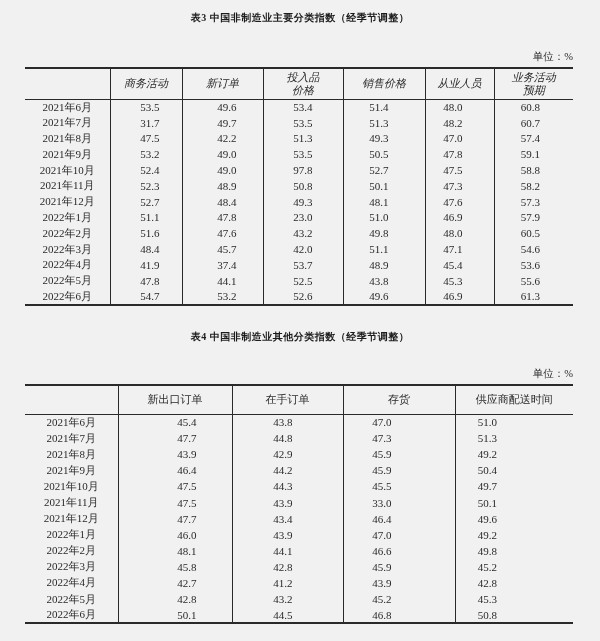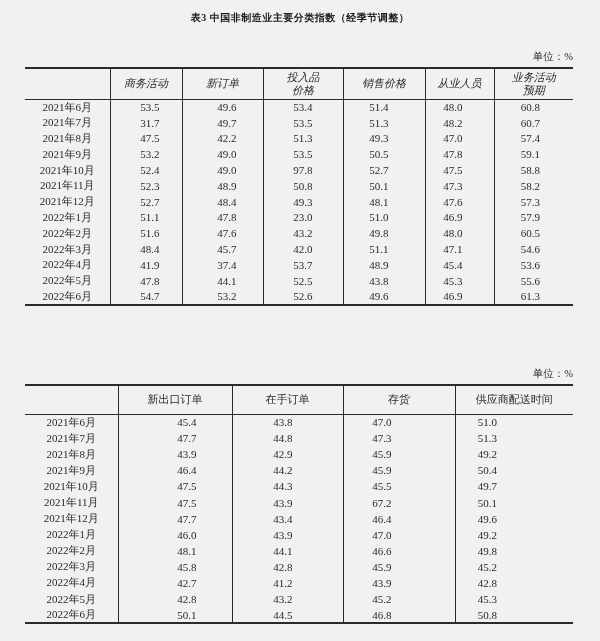--- a/index.html
+++ b/index.html
@@ -209,20 +209,21 @@
           <td class="num c0">54.7</td>
           <td class="num c1">53.2</td>
           <td class="num c2">52.6</td>
           <td class="num c3">49.6</td>
           <td class="num c4">46.9</td>
           <td class="num c5">61.3</td>
         </tr>
       </tbody>
   </table>
 
+  <div class="tbl-title" id="title4">表4 中国非制造业其他分类指数（经季节调整）</div>
 
   <div class="unit" id="unit4">单位：%</div>
 
   <table id="t4">
     <colgroup>
       <col style="width:93px">
         <col style="width:114px">
         <col style="width:111px">
       <col style="width:112px">
         <col style="width:118px">
@@ -269,21 +270,21 @@
           <td class="mon">2021年10月</td>
           <td class="num c0">47.5</td>
           <td class="num c1">44.3</td>
           <td class="num c2">45.5</td>
           <td class="num c3">49.7</td>
         </tr>
         <tr>
           <td class="mon">2021年11月</td>
           <td class="num c0">47.5</td>
           <td class="num c1">43.9</td>
-          <td class="num c2">67.2</td>
+          <td class="num c2">33.0</td>
           <td class="num c3">50.1</td>
         </tr>
         <tr>
           <td class="mon">2021年12月</td>
           <td class="num c0">47.7</td>
           <td class="num c1">43.4</td>
           <td class="num c2">46.4</td>
           <td class="num c3">49.6</td>
         </tr>
         <tr>

